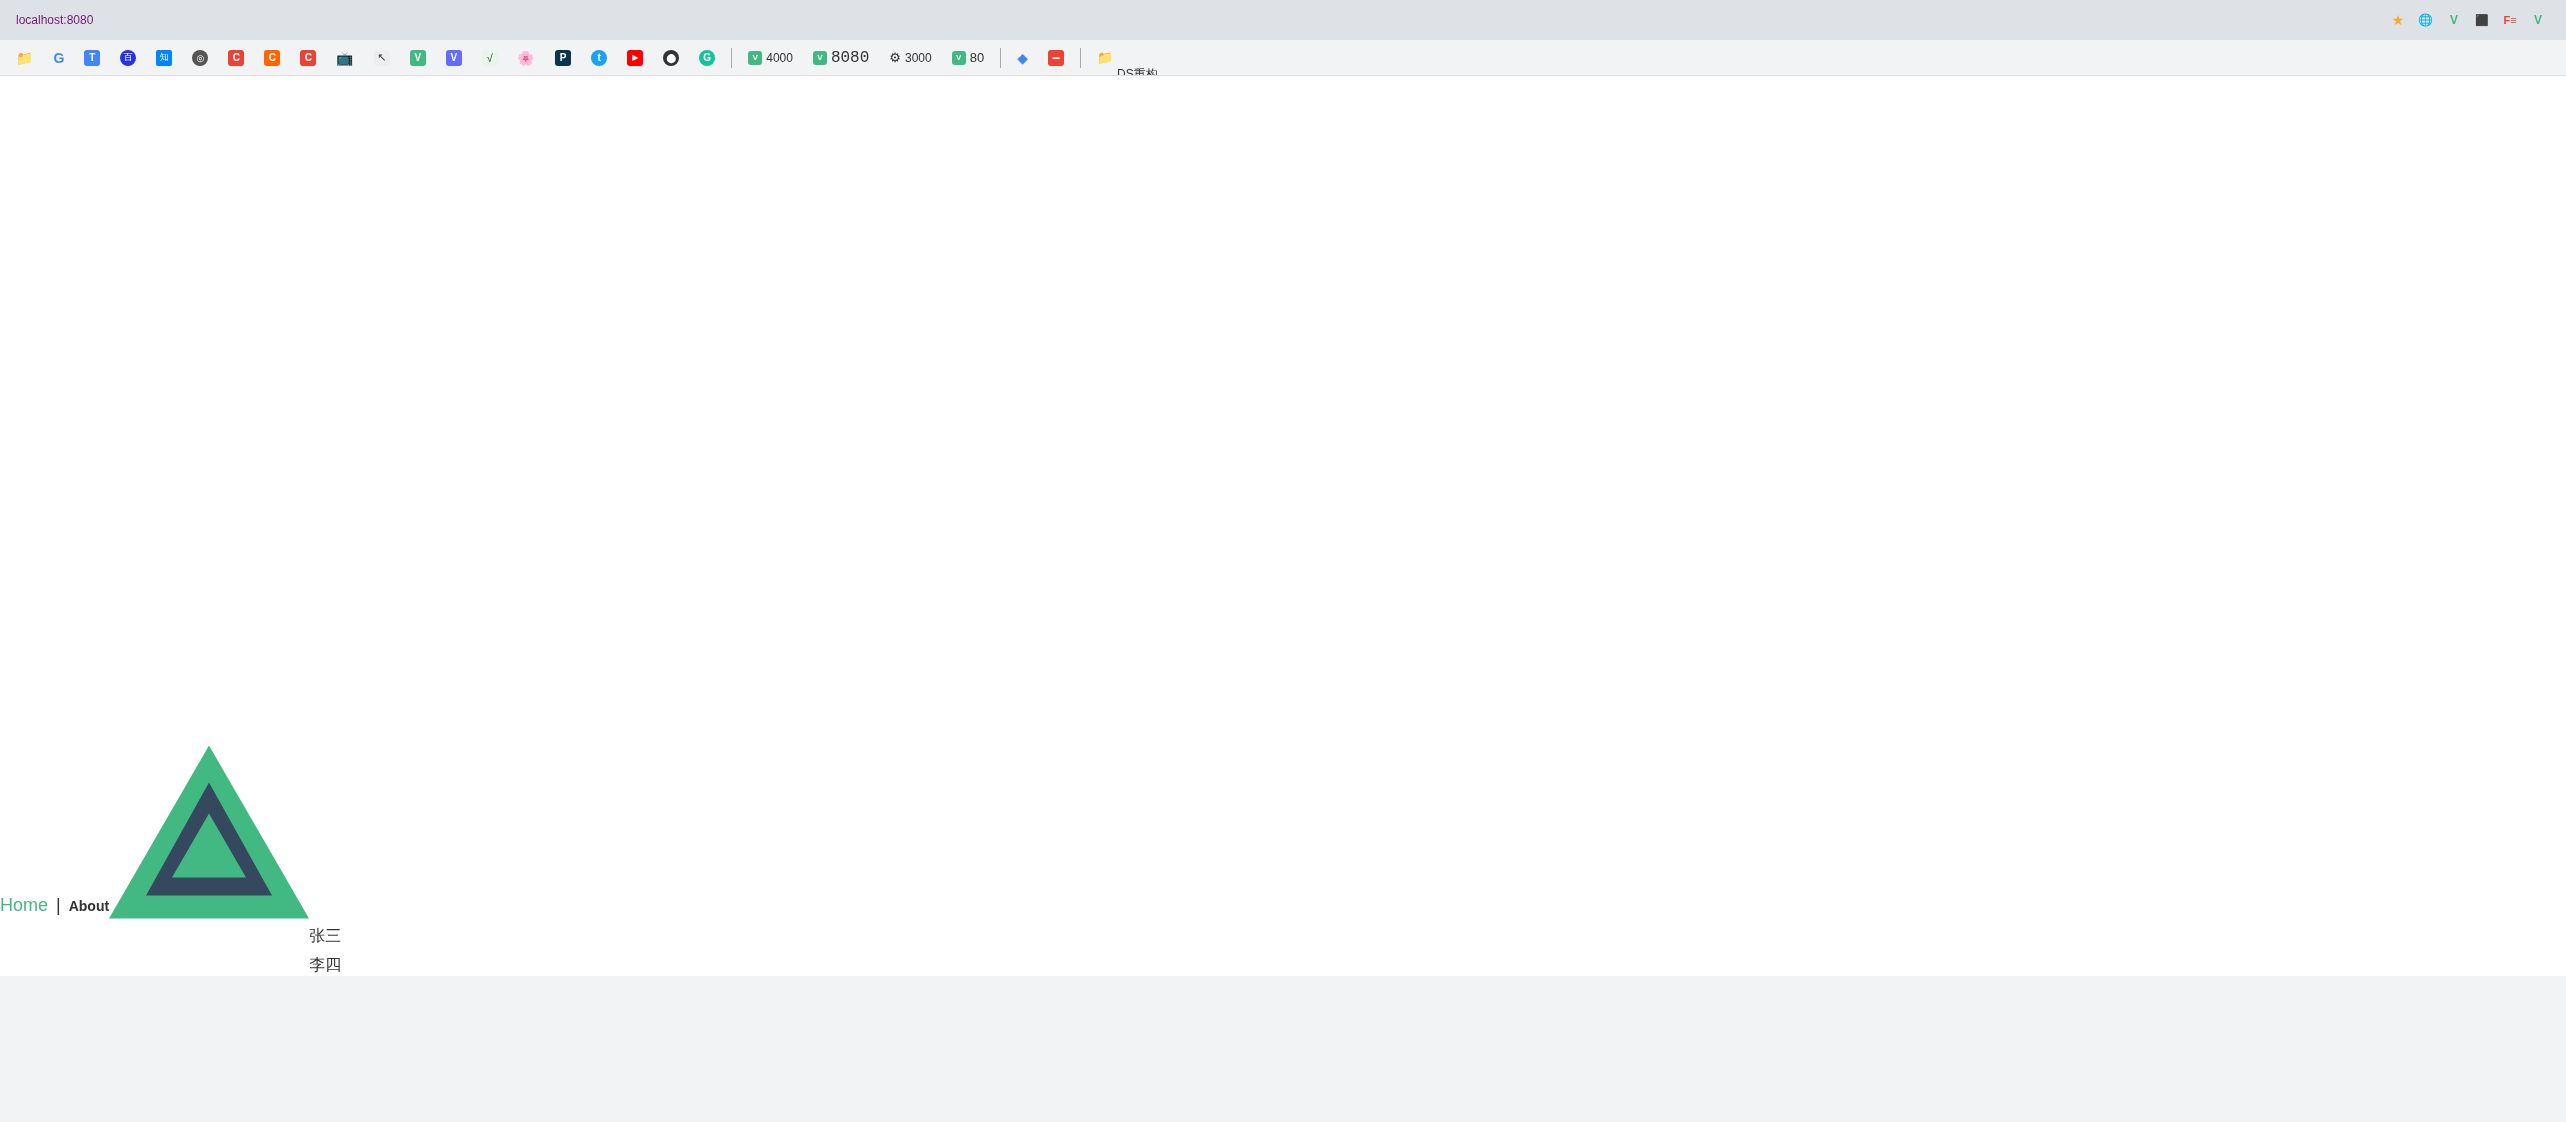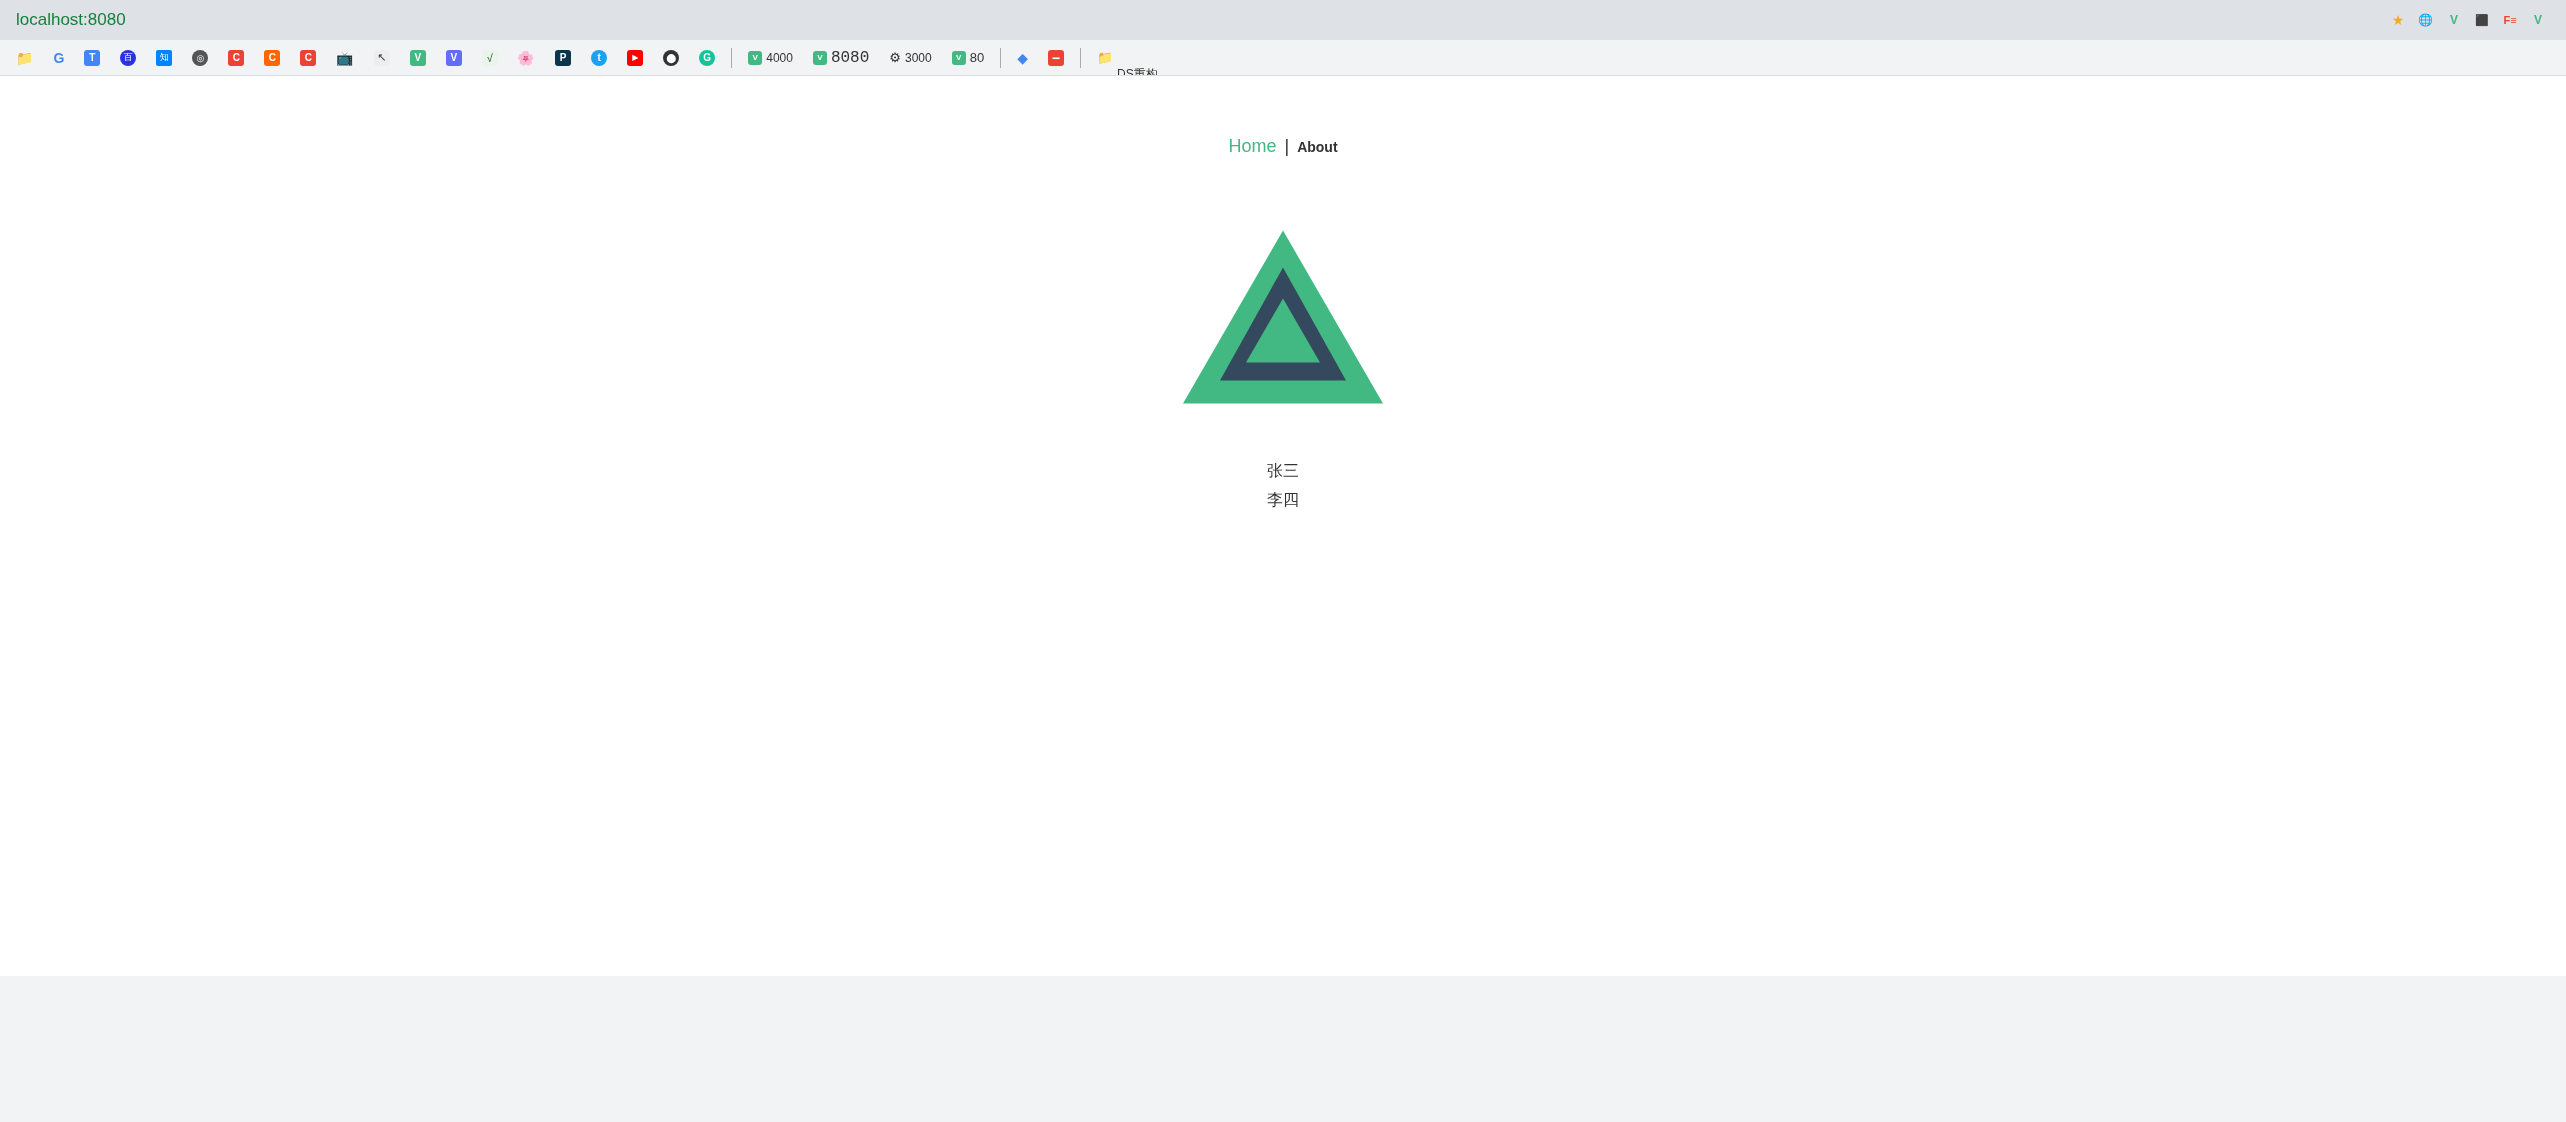--- a/index.html
+++ b/index.html
@@ -64,22 +64,22 @@
       white-space: nowrap;
       height: 28px;
     }
 
     
     .page-content {
       background: white;
       width: 100%;
       min-height: 900px;
       display: flex;
-      flex-direction: column;
-      align-items: center;
+      flex-direction: row;
+      align-items: flex-end;
       padding-top: 60px;
     }
 
     
     .nav-bar {
       display: flex;
       align-items: center;
       gap: 8px;
       margin-bottom: 60px;
       font-size: 18px;
@@ -141,21 +141,21 @@
       background: #aaa;
       margin: 0 4px;
     }
   </style>
 </head>
 <body>
 
 <div class="browser-chrome">
 
   <div class="title-bar">
-    <span style="font-size:17px; color:#15803d;">localhost:8080</span>
+    <span style="font-size:12px; color:#701a75;">localhost:8080</span>
     <div class="top-right-icons">
 
       <div class="browser-icon" style="color:#f9a825;">★</div>
 
       <div class="browser-icon" style="font-size:12px;">🌐</div>
       <div class="browser-icon" style="color:#42b883; font-size:12px; font-weight:bold;">V</div>
       <div class="browser-icon" style="font-size:11px;">⬛</div>
       <div class="browser-icon" style="color:#ea4335; font-size:11px; font-weight:bold;">F≡</div>
       <div class="browser-icon" style="color:#42b883; font-size:12px; font-weight:bold;">V</div>
     </div>

